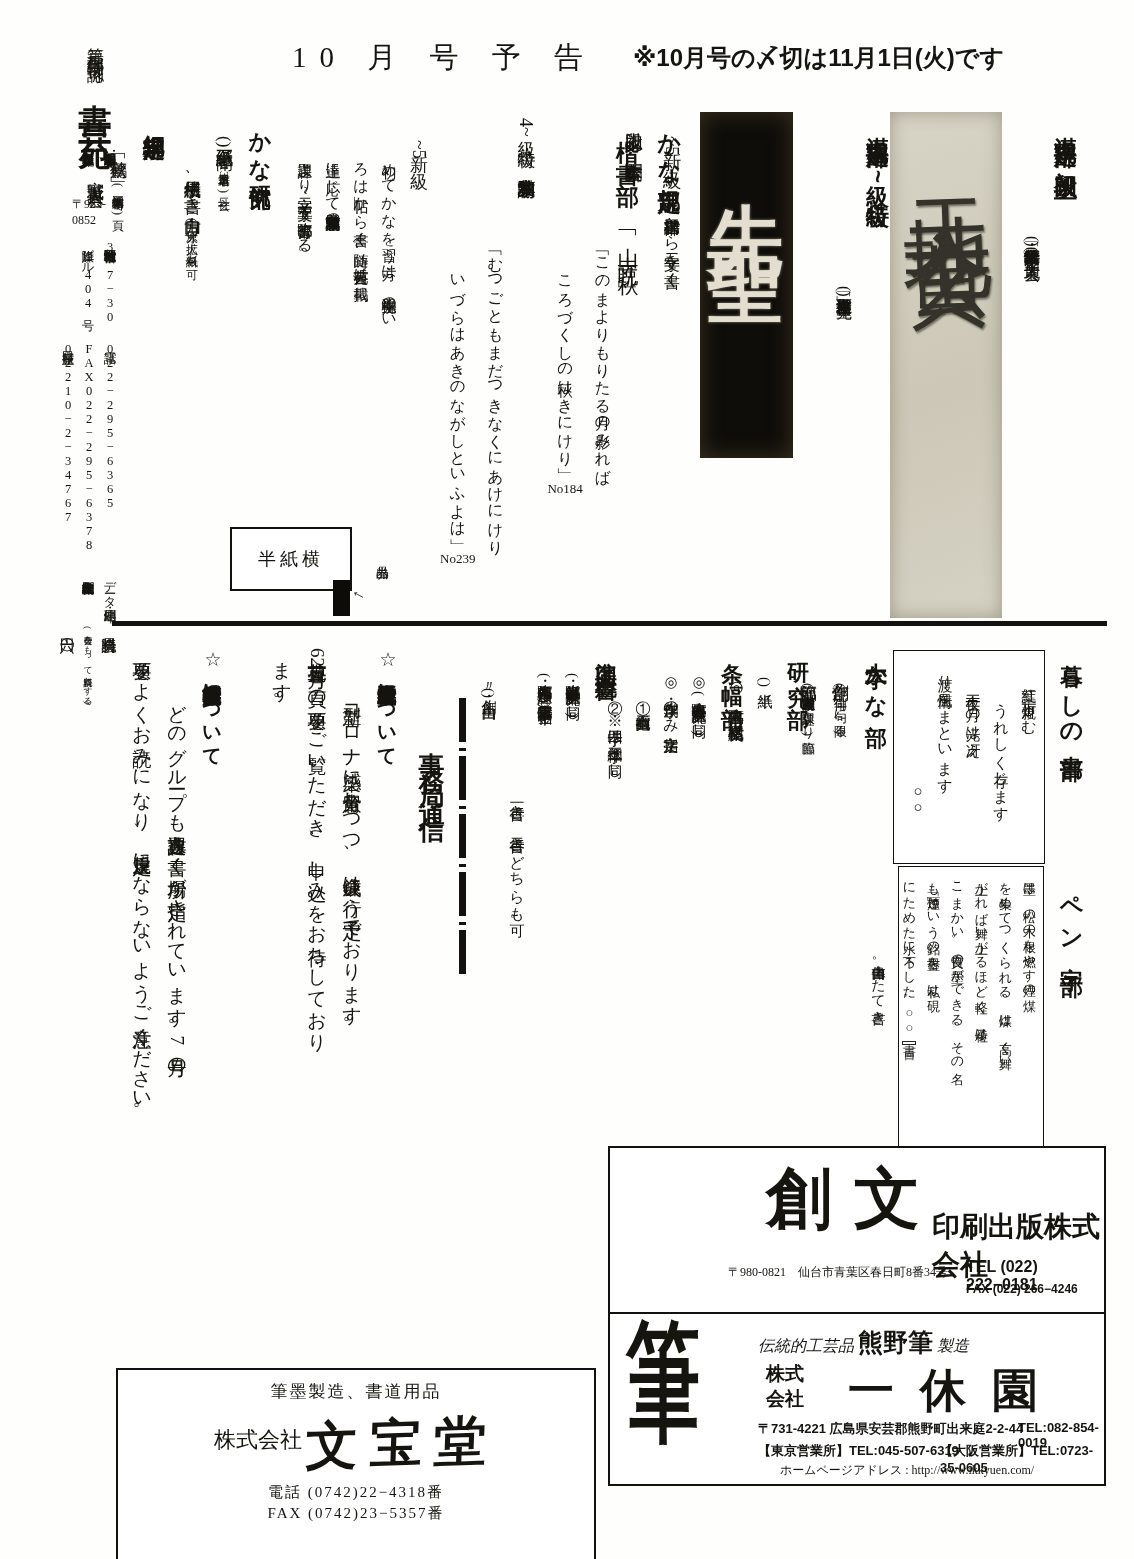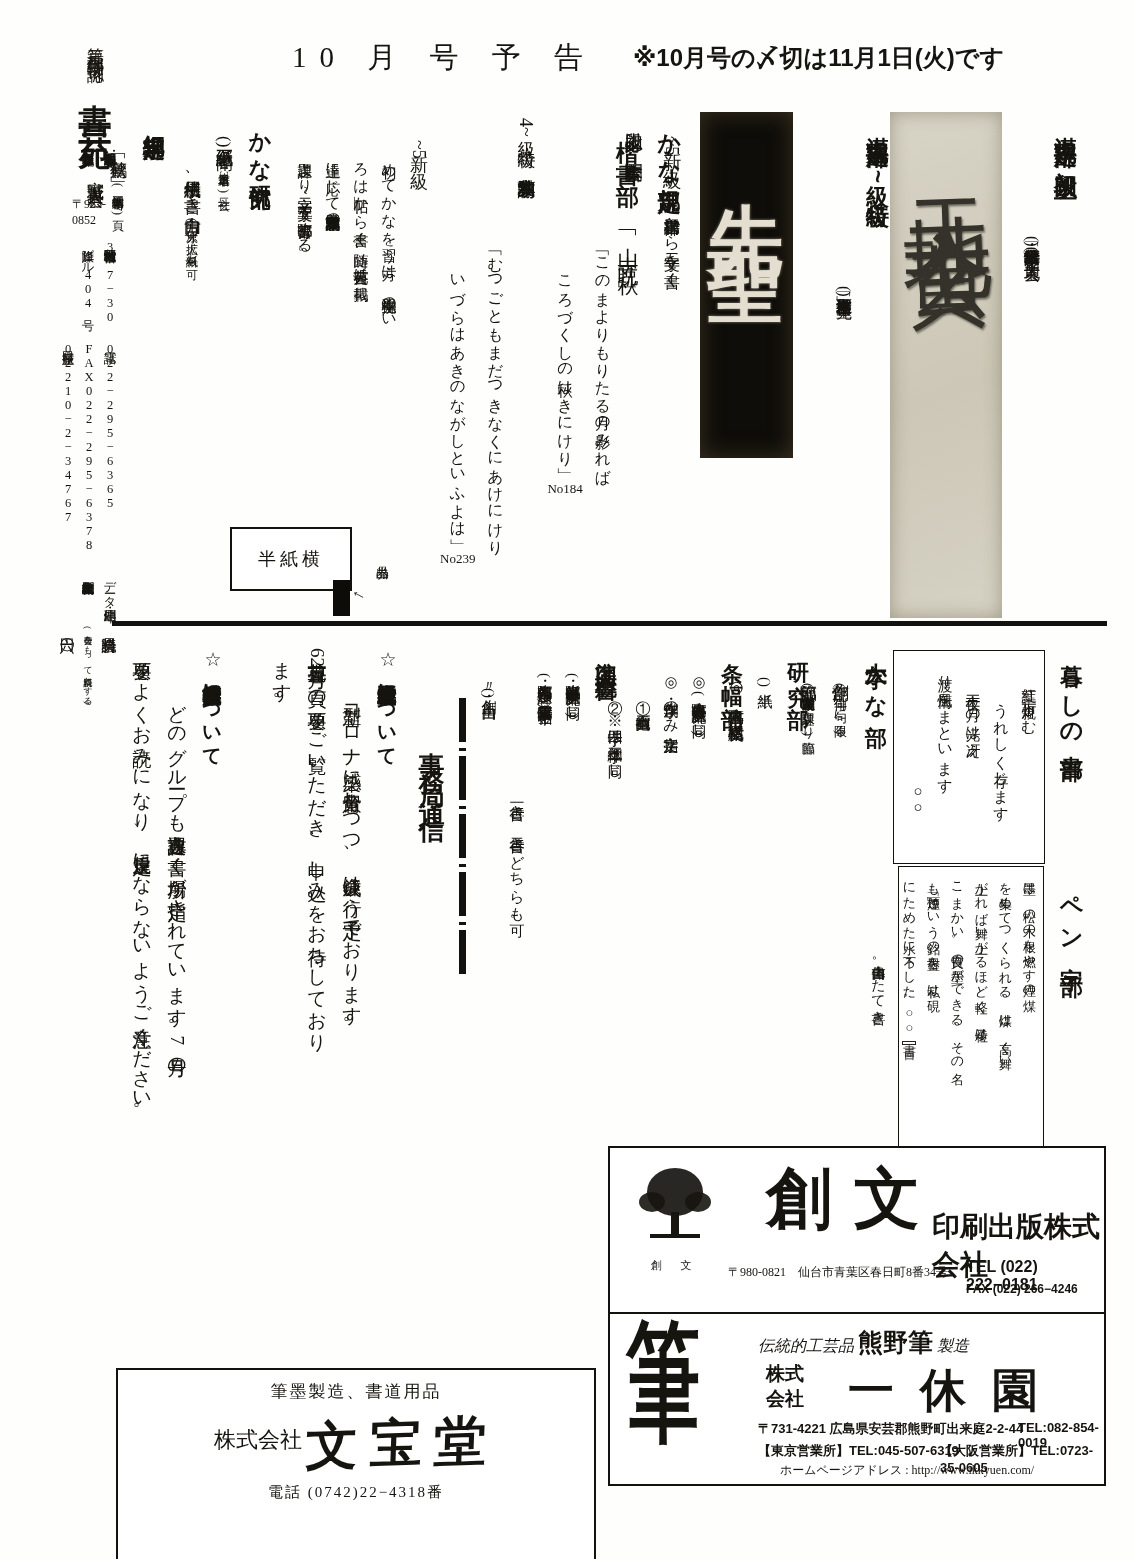--- a/index.html
+++ b/index.html
@@ -233,32 +233,20 @@
     <div style="font-size:19px;">ます。</div>
   </div>
 
   <div class="abs v" style="left:120px;top:648px;height:720px;">
     <div class="gh" style="font-size:19px;">☆筆塚相撲競書大会について</div>
     <div style="font-size:19px;padding-top:44px;">どのグループも課題古典を書く場所が指定されています。7月号の</div>
     <div style="font-size:19px;">要項をよくお読みになり、規定違反にならないようご注意ください。</div>
   </div>
 
   <div class="abs box" style="left:608px;top:1146px;width:494px;height:164px;border-width:2.5px;">
-    <div class="abs" style="left:22px;top:14px;text-align:center;">
-      <svg width="86" height="92" viewBox="0 0 86 92">
-        <g fill="#171510">
-          <ellipse cx="43" cy="30" rx="28" ry="24" fill-opacity="0.92"></ellipse>
-          <ellipse cx="20" cy="40" rx="13" ry="10" fill-opacity="0.9"></ellipse>
-          <ellipse cx="66" cy="40" rx="13" ry="10" fill-opacity="0.9"></ellipse>
-          <rect x="39" y="50" width="8" height="22"></rect>
-          <rect x="18" y="72" width="50" height="4"></rect>
-        </g>
-      </svg>
-      <div style="font-size:11px;letter-spacing:8px;">創 文</div>
-    </div>
     <div class="abs gh" style="left:156px;top:6px;font-size:66px;letter-spacing:22px;">創文</div>
     <div class="abs gh" style="left:322px;top:60px;font-size:28px;">印刷出版株式会社</div>
     <div class="abs" style="left:118px;top:116px;font-size:12px;">〒980-0821　仙台市青葉区春日町8番34号</div>
     <div class="abs gh" style="left:356px;top:110px;font-size:16px;">TEL (022) 222−0181</div>
     <div class="abs gh" style="left:356px;top:134px;font-size:12px;">FAX (022) 266−4246</div>
   </div>
 
   <div class="abs box" style="left:608px;top:1312px;width:494px;height:170px;border-width:2.5px;">
     <div class="abs" style="left:16px;top:4px;font-size:74px;font-weight:bold;transform:scaleY(1.75);transform-origin:top left;line-height:1;">筆</div>
     <div class="abs" style="left:148px;top:12px;">
@@ -276,15 +264,16 @@
   </div>
 
 
   <div class="abs" style="left:116px;top:1368px;width:476px;height:191px;border:2px solid #14120e;border-bottom:none;background:#fff;text-align:center;">
     <div style="font-size:17px;letter-spacing:2px;margin-top:10px;">筆墨製造、書道用品</div>
     <div style="margin-top:6px;">
       <span style="font-size:22px;vertical-align:14px;">株式会社</span>
       <span class="callig" style="font-size:52px;letter-spacing:12px;">文宝堂</span>
     </div>
     <div style="font-size:15px;letter-spacing:2px;margin-top:4px;">電話 (0742)22−4318番</div>
+    <div style="font-size:15px;letter-spacing:2px;margin-top:2px;">FAX (0742)23−5357番</div>
   </div>
 
 </div>
 
 </body></html>

